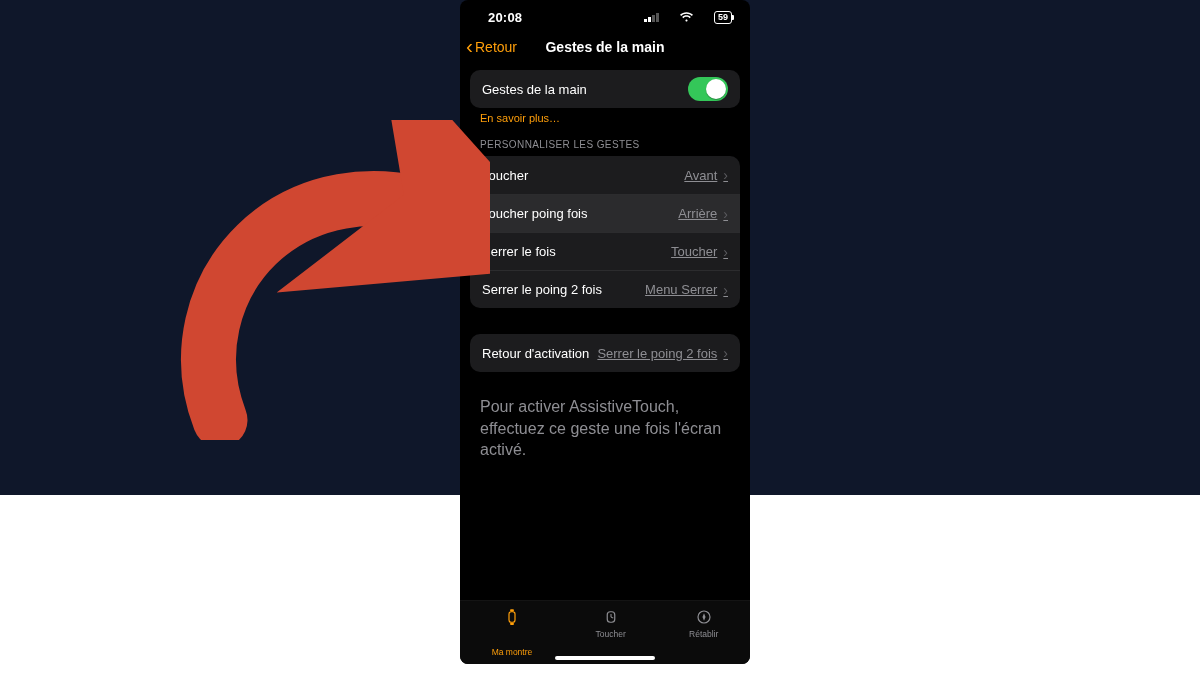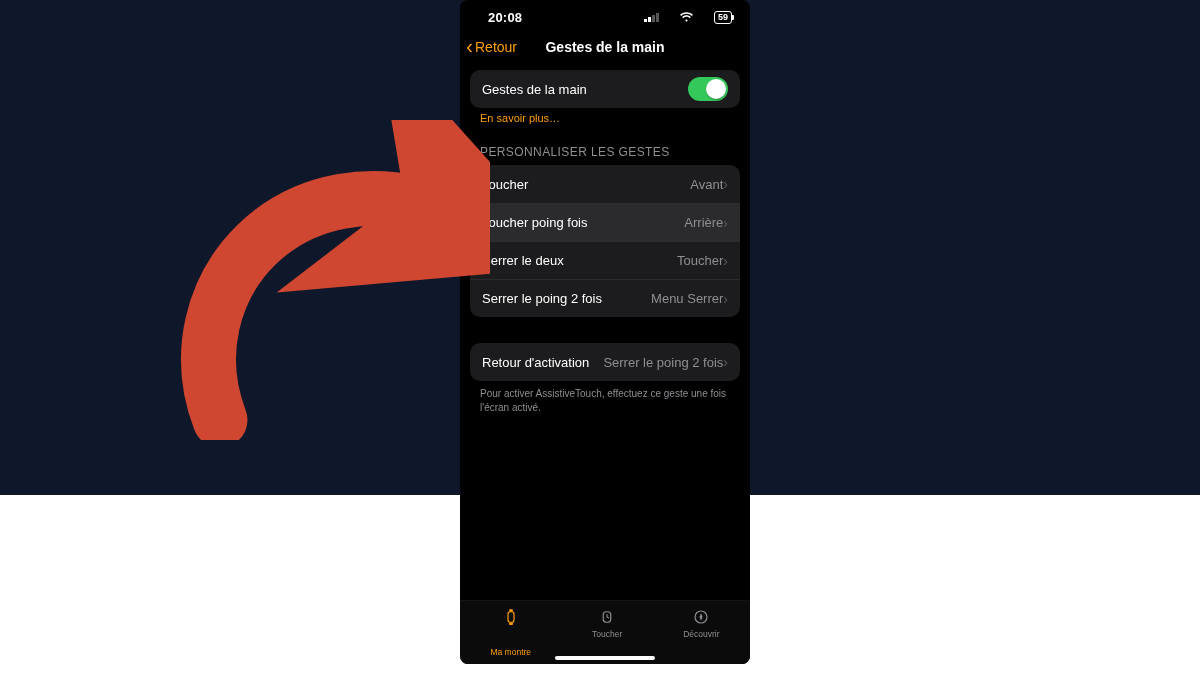--- a/index.html
+++ b/index.html
@@ -73,28 +73,28 @@
   }
   
   .group{ margin:6px 10px 0 10px; border-radius:10px; overflow:hidden; background:#1c1c1e;}
   .cell{
     display:flex;align-items:center;justify-content:space-between;
     min-height:38px;padding:0 12px;font-size:13px;
     border-top:1px solid #2c2c2e;
   }
   .group .cell:first-child{border-top:none;}
   .cell .left{color:#fff;}
-  .cell .right{display:flex;align-items:center;color:#8e8e93;}
+  .cell .right{display:flex;align-items:center;gap:6px;color:#8e8e93;text-decoration:underline;}
   .cell.highlight{background:#2b2b2d;}
   .chevron{color:#5a5a5e;font-size:14px;line-height:1;}
   .link{color:#ff9f0a;font-size:11px;margin:4px 0 0 20px;display:inline-block;}
-  .sect-header{color:#8e8e93;font-size:12px;letter-spacing:0.4px;
-    text-transform:uppercase;margin:20px 0 2px 20px;}
-  .footer-note{color:#8e8e93;font-size:10px;line-height:1.35;
-    margin:6px 20px 0 20px;}
+  .sect-header{color:#8e8e93;font-size:10px;letter-spacing:0.4px;
+    text-transform:uppercase;margin:14px 0 2px 20px;}
+  .footer-note{color:#8e8e93;font-size:16px;line-height:1.35;
+    margin:24px 20px 0 20px;}
   .cell.accent .left{color:#ff9f0a;}
   
   .toggle{
     width:40px;height:24px;border-radius:24px;background:#34c759;
     position:relative;flex:none;
   }
   .toggle::after{
     content:"";position:absolute;right:2px;top:2px;width:20px;height:20px;
     border-radius:50%;background:#fff;box-shadow:0 1px 1px rgba(0,0,0,.3);
   }
@@ -174,21 +174,21 @@
         </div>
       </div>
       <div class="cell highlight">
         <div class="left">Toucher poing fois</div>
         <div class="right">
           <span>Arrière</span>
           <span class="chevron">›</span>
         </div>
       </div>
       <div class="cell">
-        <div class="left">Serrer le deux</div>
+        <div class="left">Serrer le fois</div>
         <div class="right">
           <span>Toucher</span>
           <span class="chevron">›</span>
         </div>
       </div>
       <div class="cell">
         <div class="left">Serrer le poing 2 fois</div>
         <div class="right">
           <span>Menu Serrer</span>
           <span class="chevron">›</span>
@@ -232,21 +232,21 @@
         </div>
         <span>Toucher</span>
       </div>
       <div class="tab">
         <div class="tic">
           <svg viewBox="0 0 24 24" width="18" height="18">
               <circle cx="12" cy="12" r="8" fill="none" stroke="#8e8e93" stroke-width="1.6"></circle>
               <polygon points="12,7 14,12 12,17 10,12" fill="#8e8e93"></polygon>
             </svg>
         </div>
-        <span>Découvrir</span>
+        <span>Rétablir</span>
       </div>
       <div class="home-ind"></div>
     </div>
 
   </div>
 
   <div class="arrow-wrap">
     <svg viewBox="0 0 310 320" width="310" height="320">
       <defs>
         <marker id="ah" viewBox="0 0 10 10" refX="5" refY="5" markerWidth="5" markerHeight="5" orient="auto-start-reverse">

